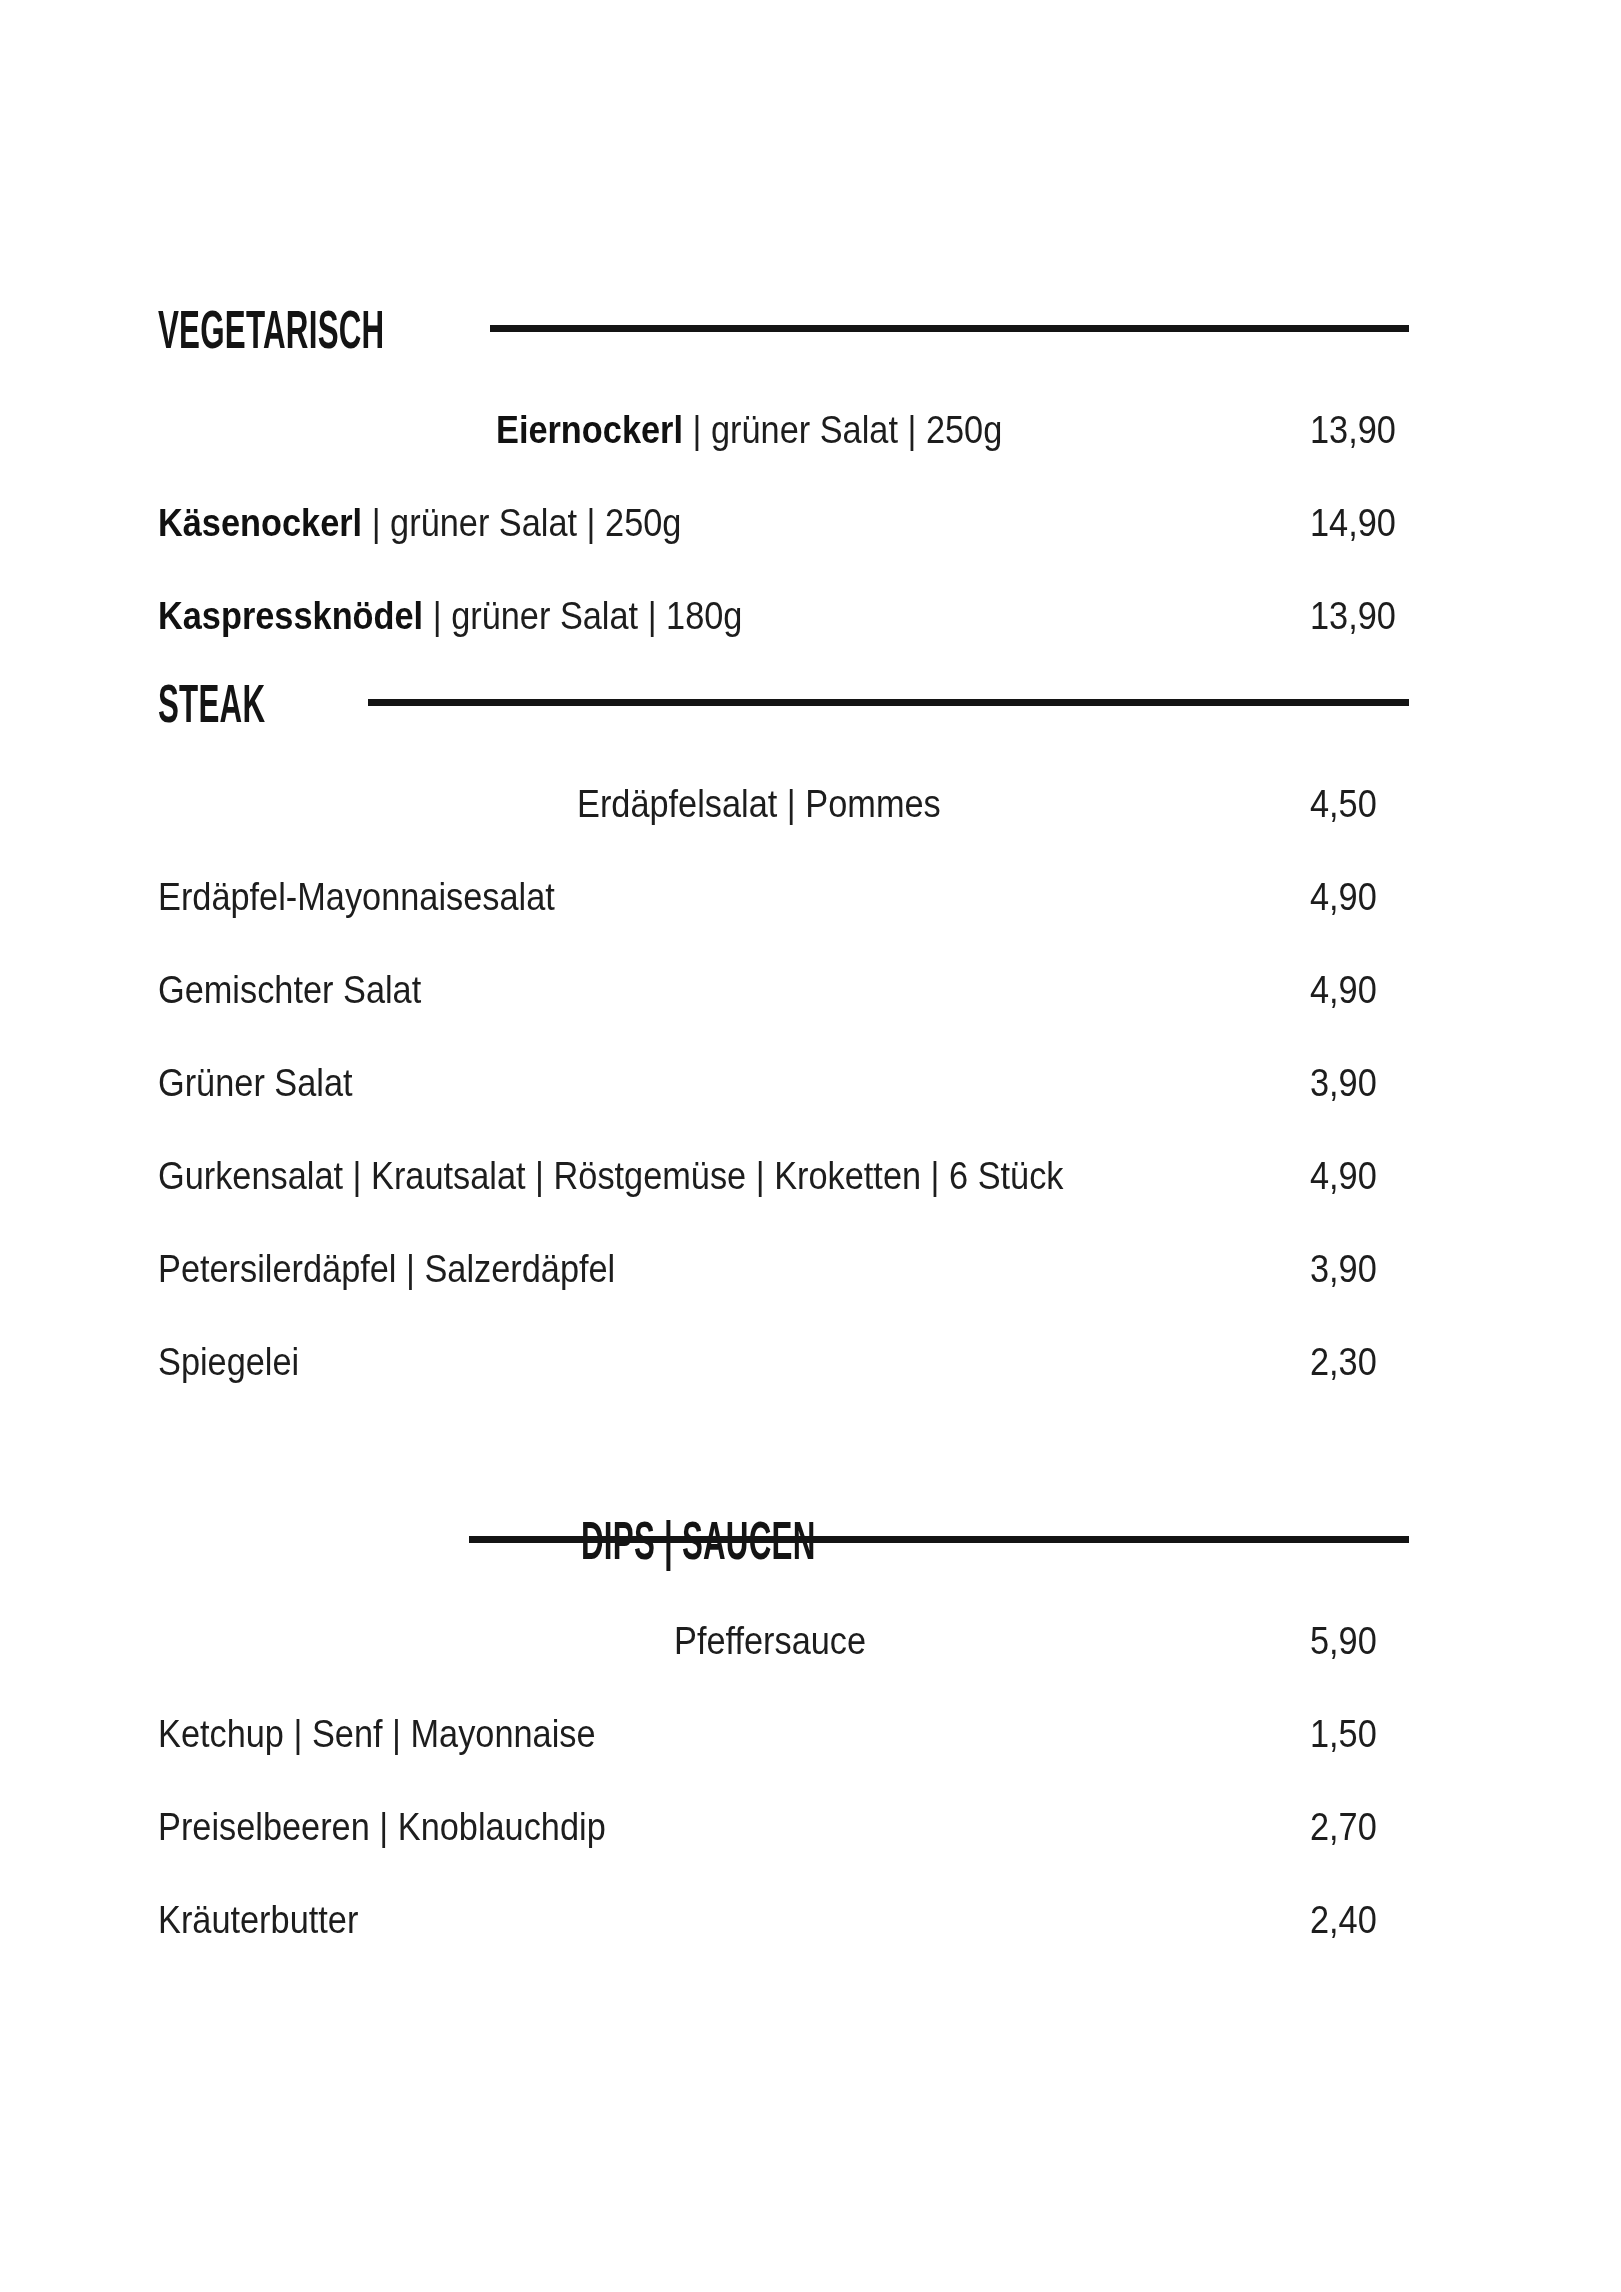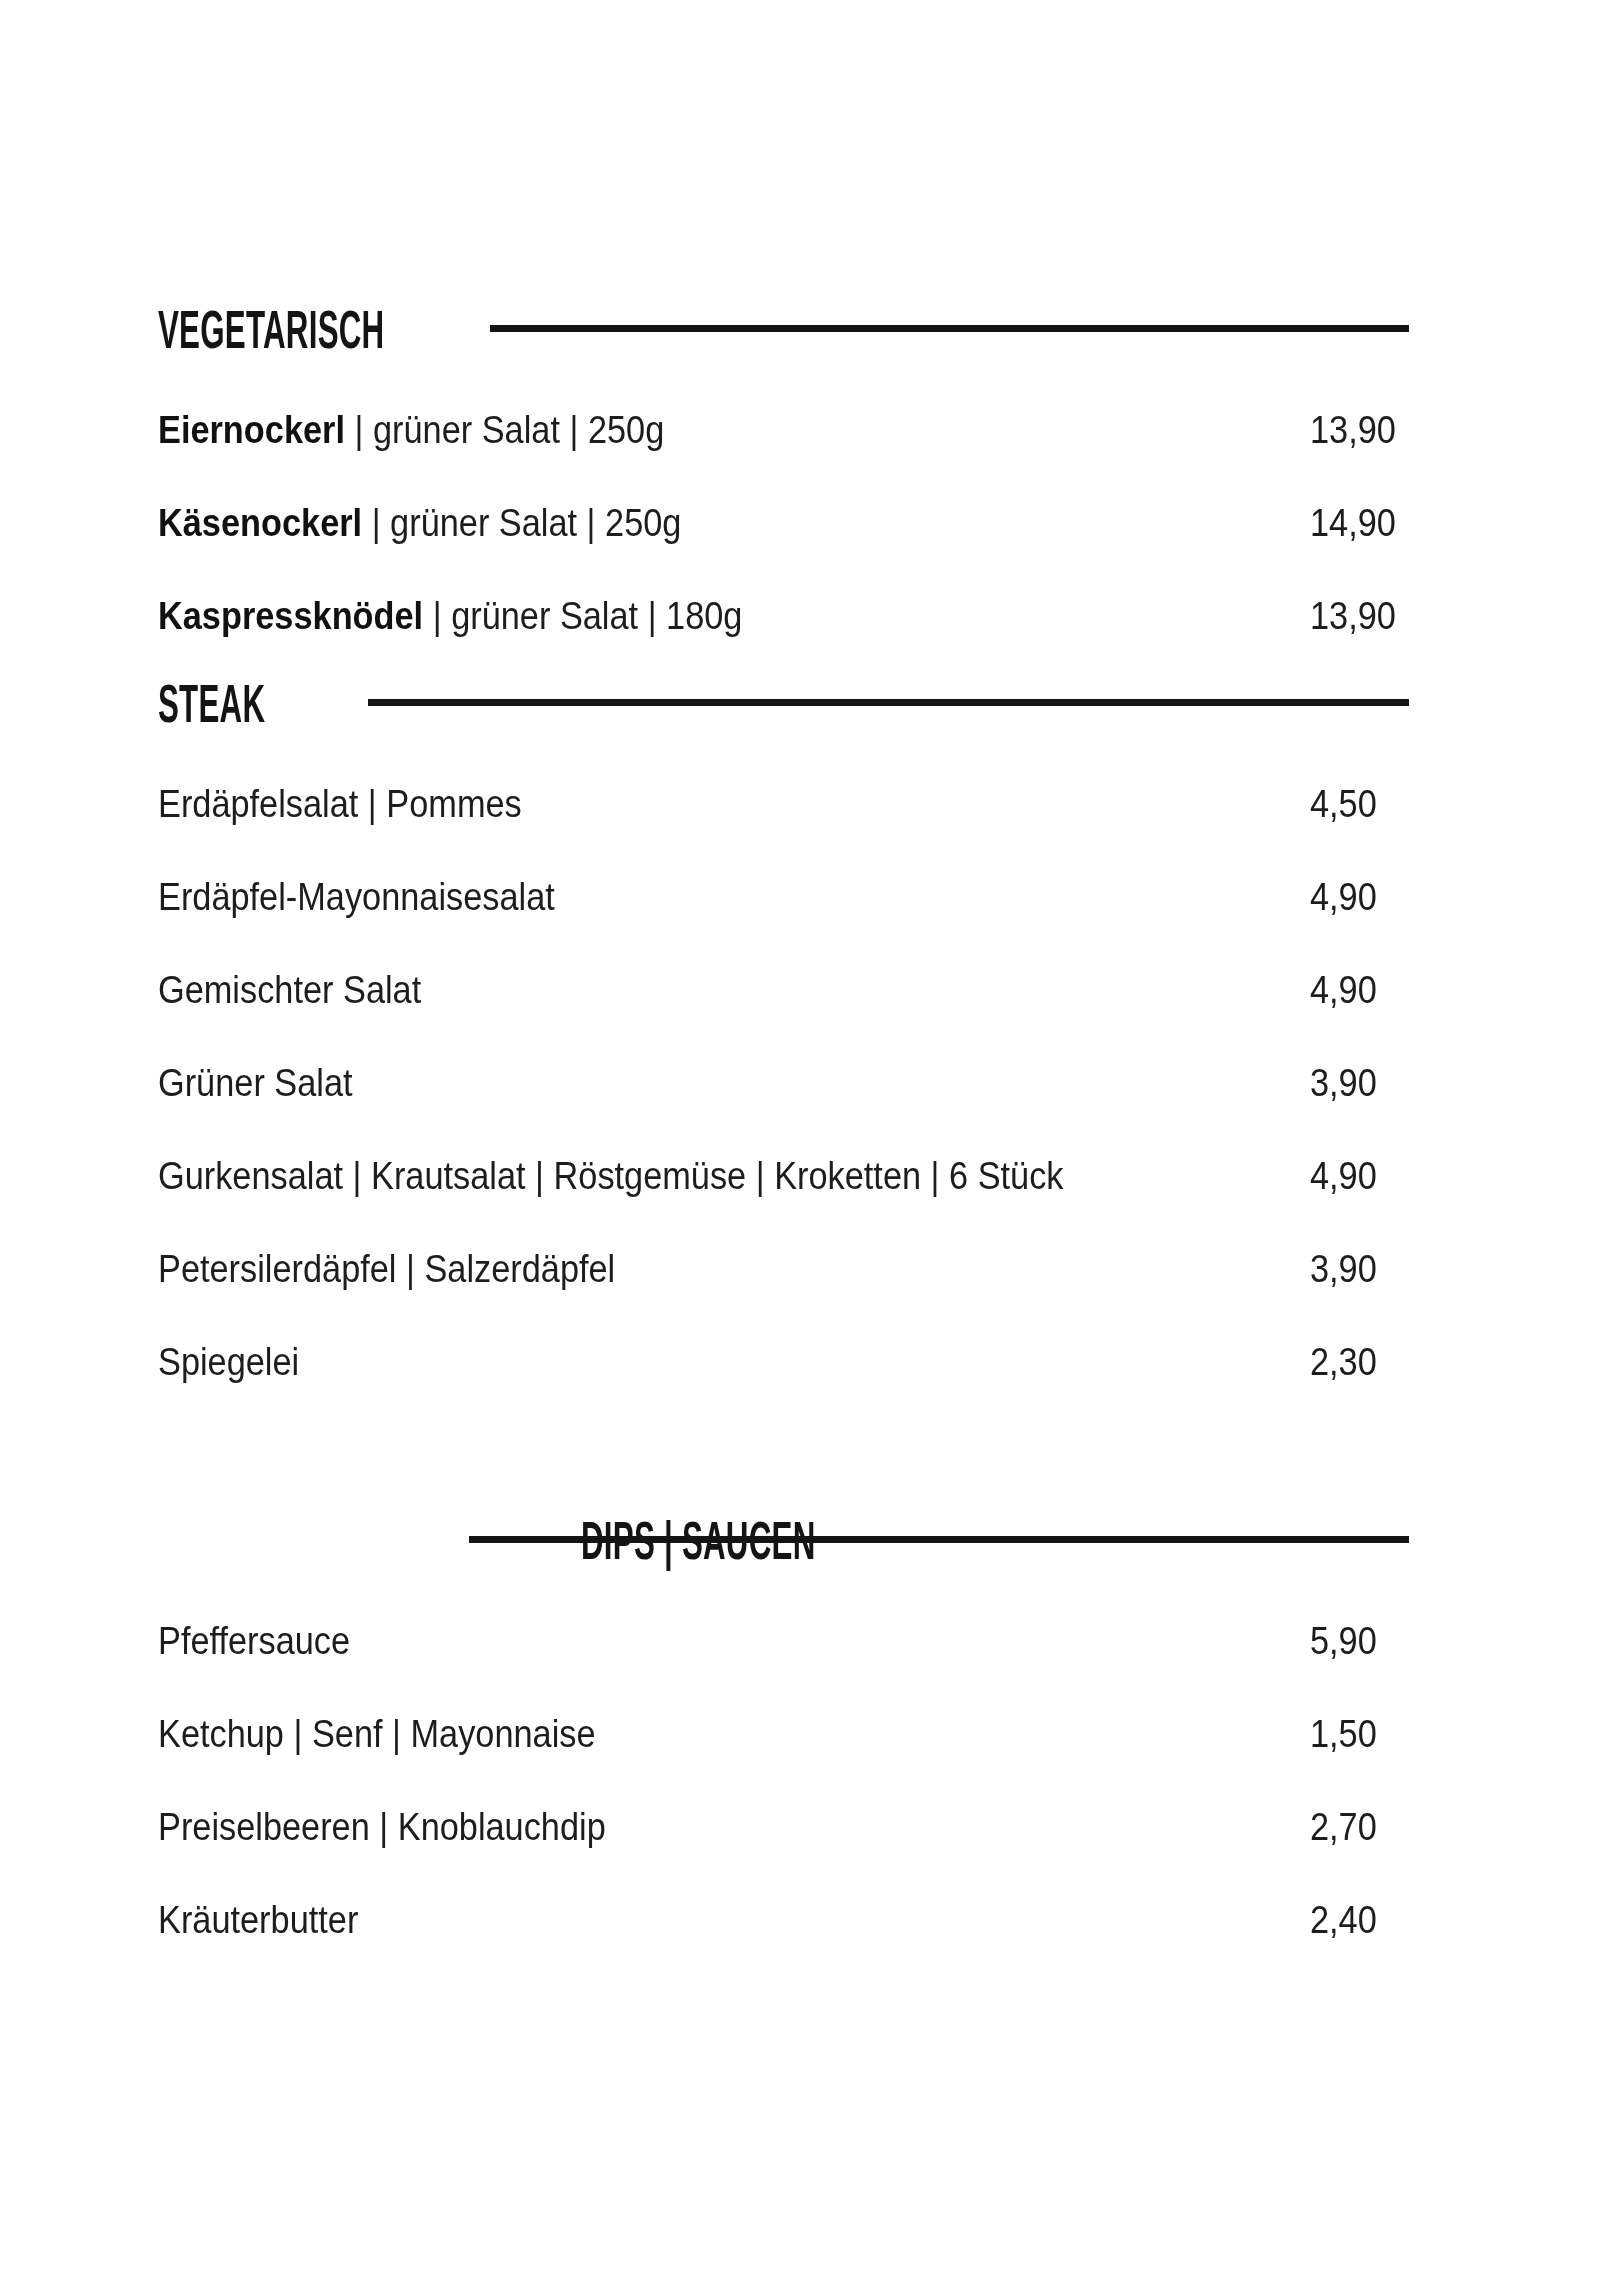--- a/index.html
+++ b/index.html
@@ -42,21 +42,21 @@
     background: #141414;
   }
   .row {
     position: relative;
     height: 47px;
     margin-top: 46px;
     font-size: 39px;
     line-height: 47px;
     white-space: nowrap;
   }
-  .row.first-in-section { margin-top: 52px; }
+  .row.first-in-section { margin-top: 52px; text-align: center; }
   .item-text {
     display: inline-block;
     transform: scaleX(0.88);
     transform-origin: left center;
     white-space: nowrap;
   }
   .item-name { font-weight: 700; color: #111111; }
   .item-desc { font-weight: 400; color: #1d1d1d; }
   .price {
     position: absolute;

